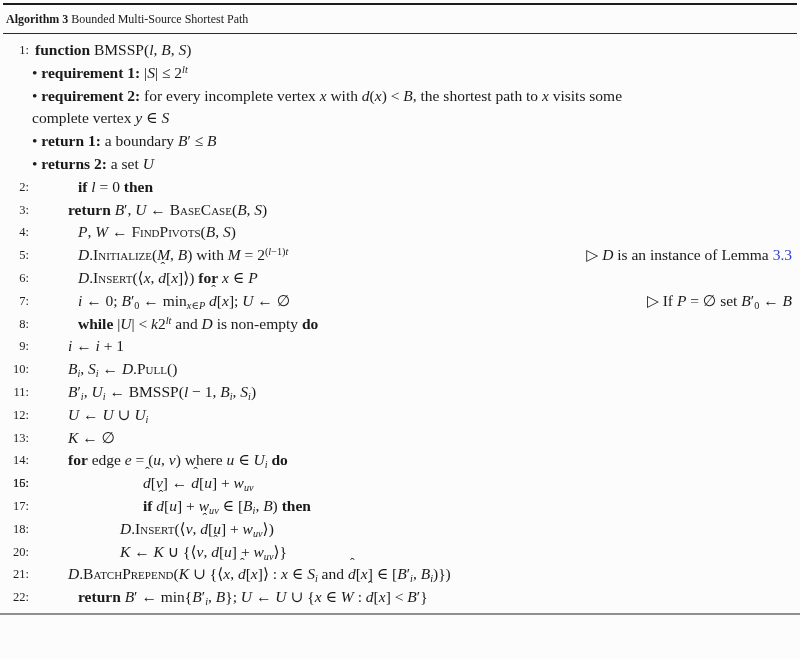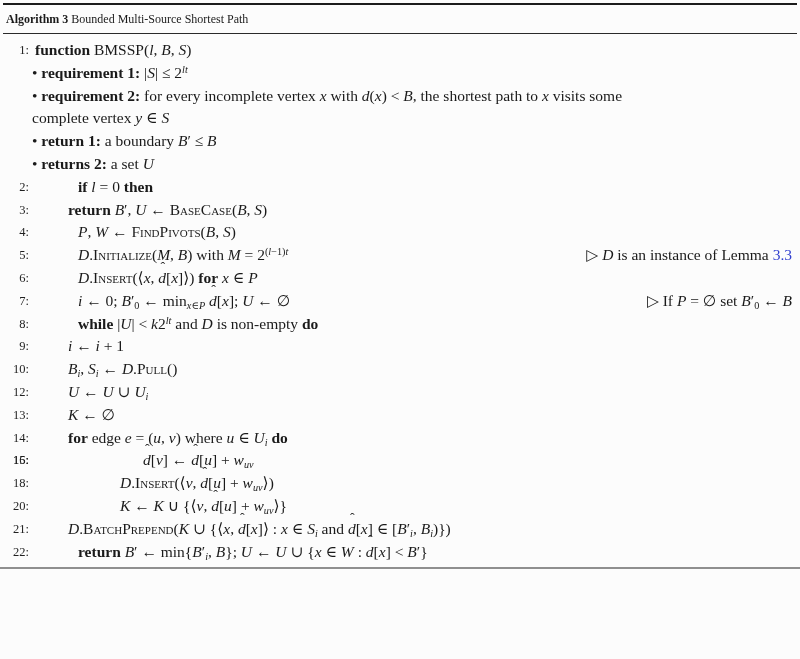--- a/index.html
+++ b/index.html
@@ -118,37 +118,45 @@
       </div>
     <div class="row">
         <span class="num">9:</span>
         <span class="code i2"><i>i</i> ← <i>i</i> + 1</span>
       </div>
     <div class="row">
         <span class="num">10:</span>
         <span class="code i2"><i>B</i><sub><i>i</i></sub>, <i>S</i><sub><i>i</i></sub> ← <span class="cal">D</span>.<span class="sc">Pull</span>()</span>
       </div>
     <div class="row">
+        <span class="num">11:</span>
+        <span class="code i2"><i>B</i>′<sub><i>i</i></sub>, <i>U</i><sub><i>i</i></sub> ← BMSSP(<i>l</i> − 1, <i>B</i><sub><i>i</i></sub>, <i>S</i><sub><i>i</i></sub>)</span>
+      </div>
+    <div class="row">
         <span class="num">12:</span>
         <span class="code i2"><i>U</i> ← <i>U</i> ∪ <i>U</i><sub><i>i</i></sub></span>
       </div>
     <div class="row">
         <span class="num">13:</span>
         <span class="code i2"><i>K</i> ← ∅</span>
       </div>
     <div class="row">
         <span class="num">14:</span>
         <span class="code i2"><b>for</b> edge <i>e</i> = (<i>u</i>, <i>v</i>) where <i>u</i> ∈ <i>U</i><sub><i>i</i></sub> <b>do</b></span>
       </div>
     <div class="row">
         <span class="num">15:</span>
       </div>
     <div class="row">
         <span class="num">16:</span>
         <span class="code i4"><span class="hat">d</span>[<i>v</i>] ← <span class="hat">d</span>[<i>u</i>] + <i>w</i><sub><i>uv</i></sub></span>
+      </div>
+    <div class="row">
+        <span class="num">17:</span>
+        <span class="code i4"><b>if</b> <span class="hat">d</span>[<i>u</i>] + <i>w</i><sub><i>uv</i></sub> ∈ [<i>B</i><sub><i>i</i></sub>, <i>B</i>) <b>then</b></span>
       </div>
     <div class="row">
         <span class="num">18:</span>
         <span class="code i5"><span class="cal">D</span>.<span class="sc">Insert</span>(⟨<i>v</i>, <span class="hat">d</span>[<i>u</i>] + <i>w</i><sub><i>uv</i></sub>⟩)</span>
       </div>
     <div class="row">
         <span class="num">20:</span>
         <span class="code i5"><i>K</i> ← <i>K</i> ∪ {⟨<i>v</i>, <span class="hat">d</span>[<i>u</i>] + <i>w</i><sub><i>uv</i></sub>⟩}</span>
       </div>
     <div class="row">

